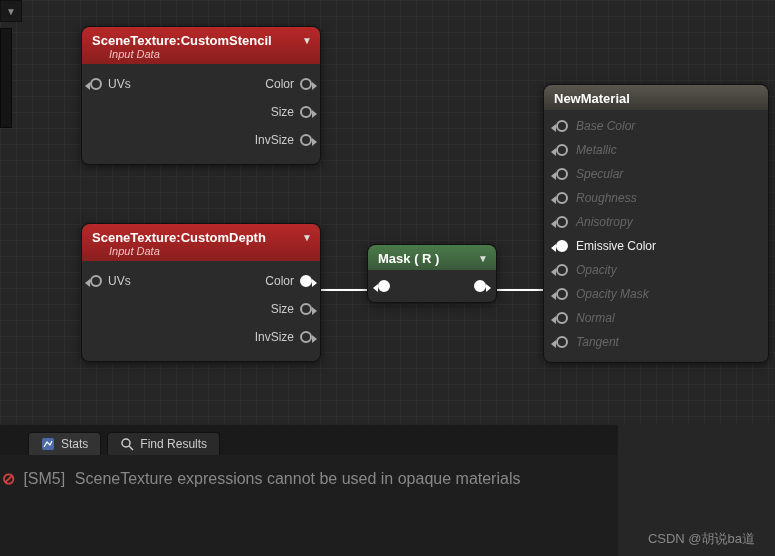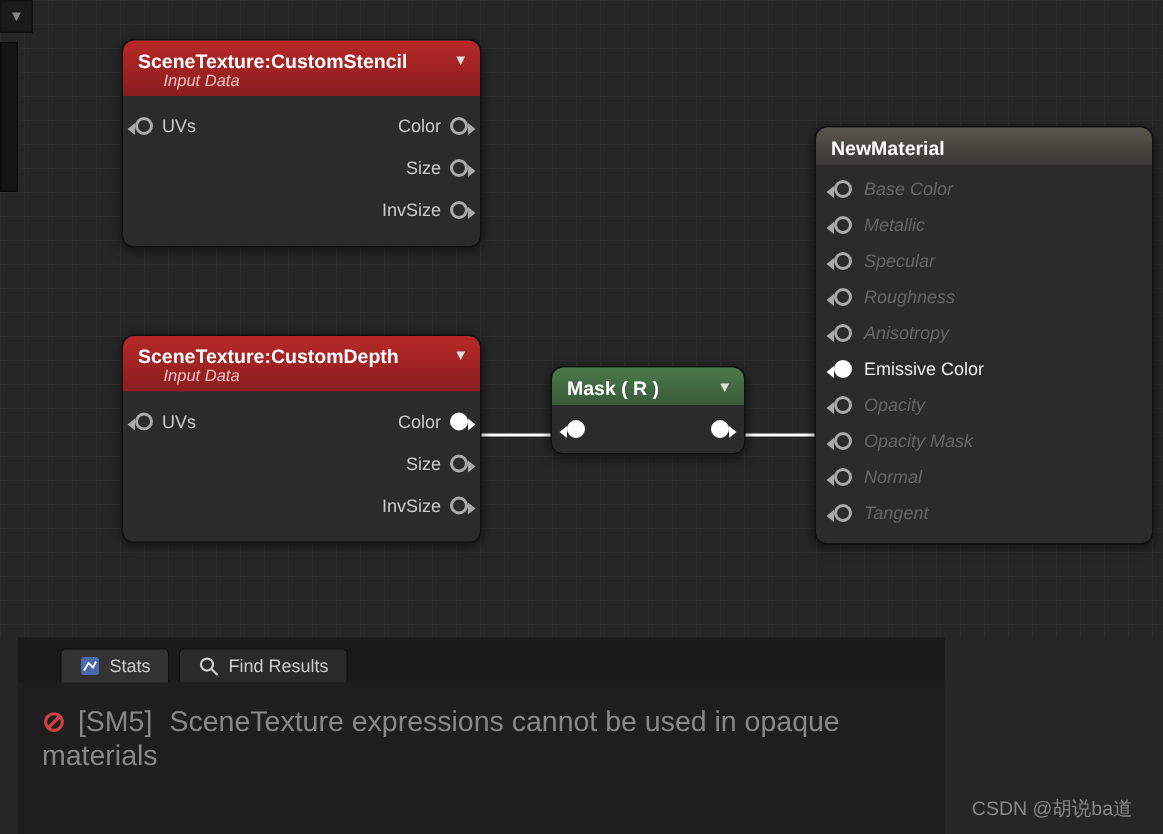--- a/index.html
+++ b/index.html
@@ -37,26 +37,26 @@
 
 .mask-node { width: 130px; }
 .mask-body { display: flex; justify-content: space-between; align-items: center; padding: 10px 10px; }
 
 .result-node { width: 226px; }
 .result-body { padding: 4px 0 8px 0; }
 .result-row { display: flex; align-items: center; gap: 8px; padding: 5px 12px; }
 
 .wire { position: absolute; stroke: #fff; stroke-width: 2; fill: none; }
 
-.bottom-panel { position: absolute; left: 12px; top: 425px; width: 618px; height: 131px; background: #1e1e1e; }
+.bottom-panel { position: absolute; left: 0; top: 425px; width: 618px; height: 131px; background: #1e1e1e; }
 .tabs-row { display: flex; gap: 6px; padding: 4px 28px 0 28px; background: #1a1a1a; height: 30px; align-items: flex-end; }
 .tab { background: #2a2a2a; border: 1px solid #111; border-bottom: none; border-radius: 4px 4px 0 0; padding: 4px 12px; color: #ccc; font-size: 12px; display: flex; align-items: center; gap: 6px; }
 .tab.active { background: #333; }
 .tab-icon { width: 14px; height: 14px; display: inline-flex; align-items: center; justify-content: center; }
-.error-area { padding: 14px 16px; color: #888; font-family: "Consolas", monospace; font-size: 19px; }
+.error-area { padding: 14px 2px; color: #888; font-family: "Consolas", monospace; font-size: 16px; }
 .error-icon { color: #d04040; margin-right: 8px; font-weight: bold; }
 
 .watermark { position: absolute; right: 20px; bottom: 8px; color: #888; font-size: 13px; }
 </style>
 </head>
 <body>
 
 <div class="graph-area">
   <div class="toolbar-left">
       <div class="drop-arrow">▼</div>

